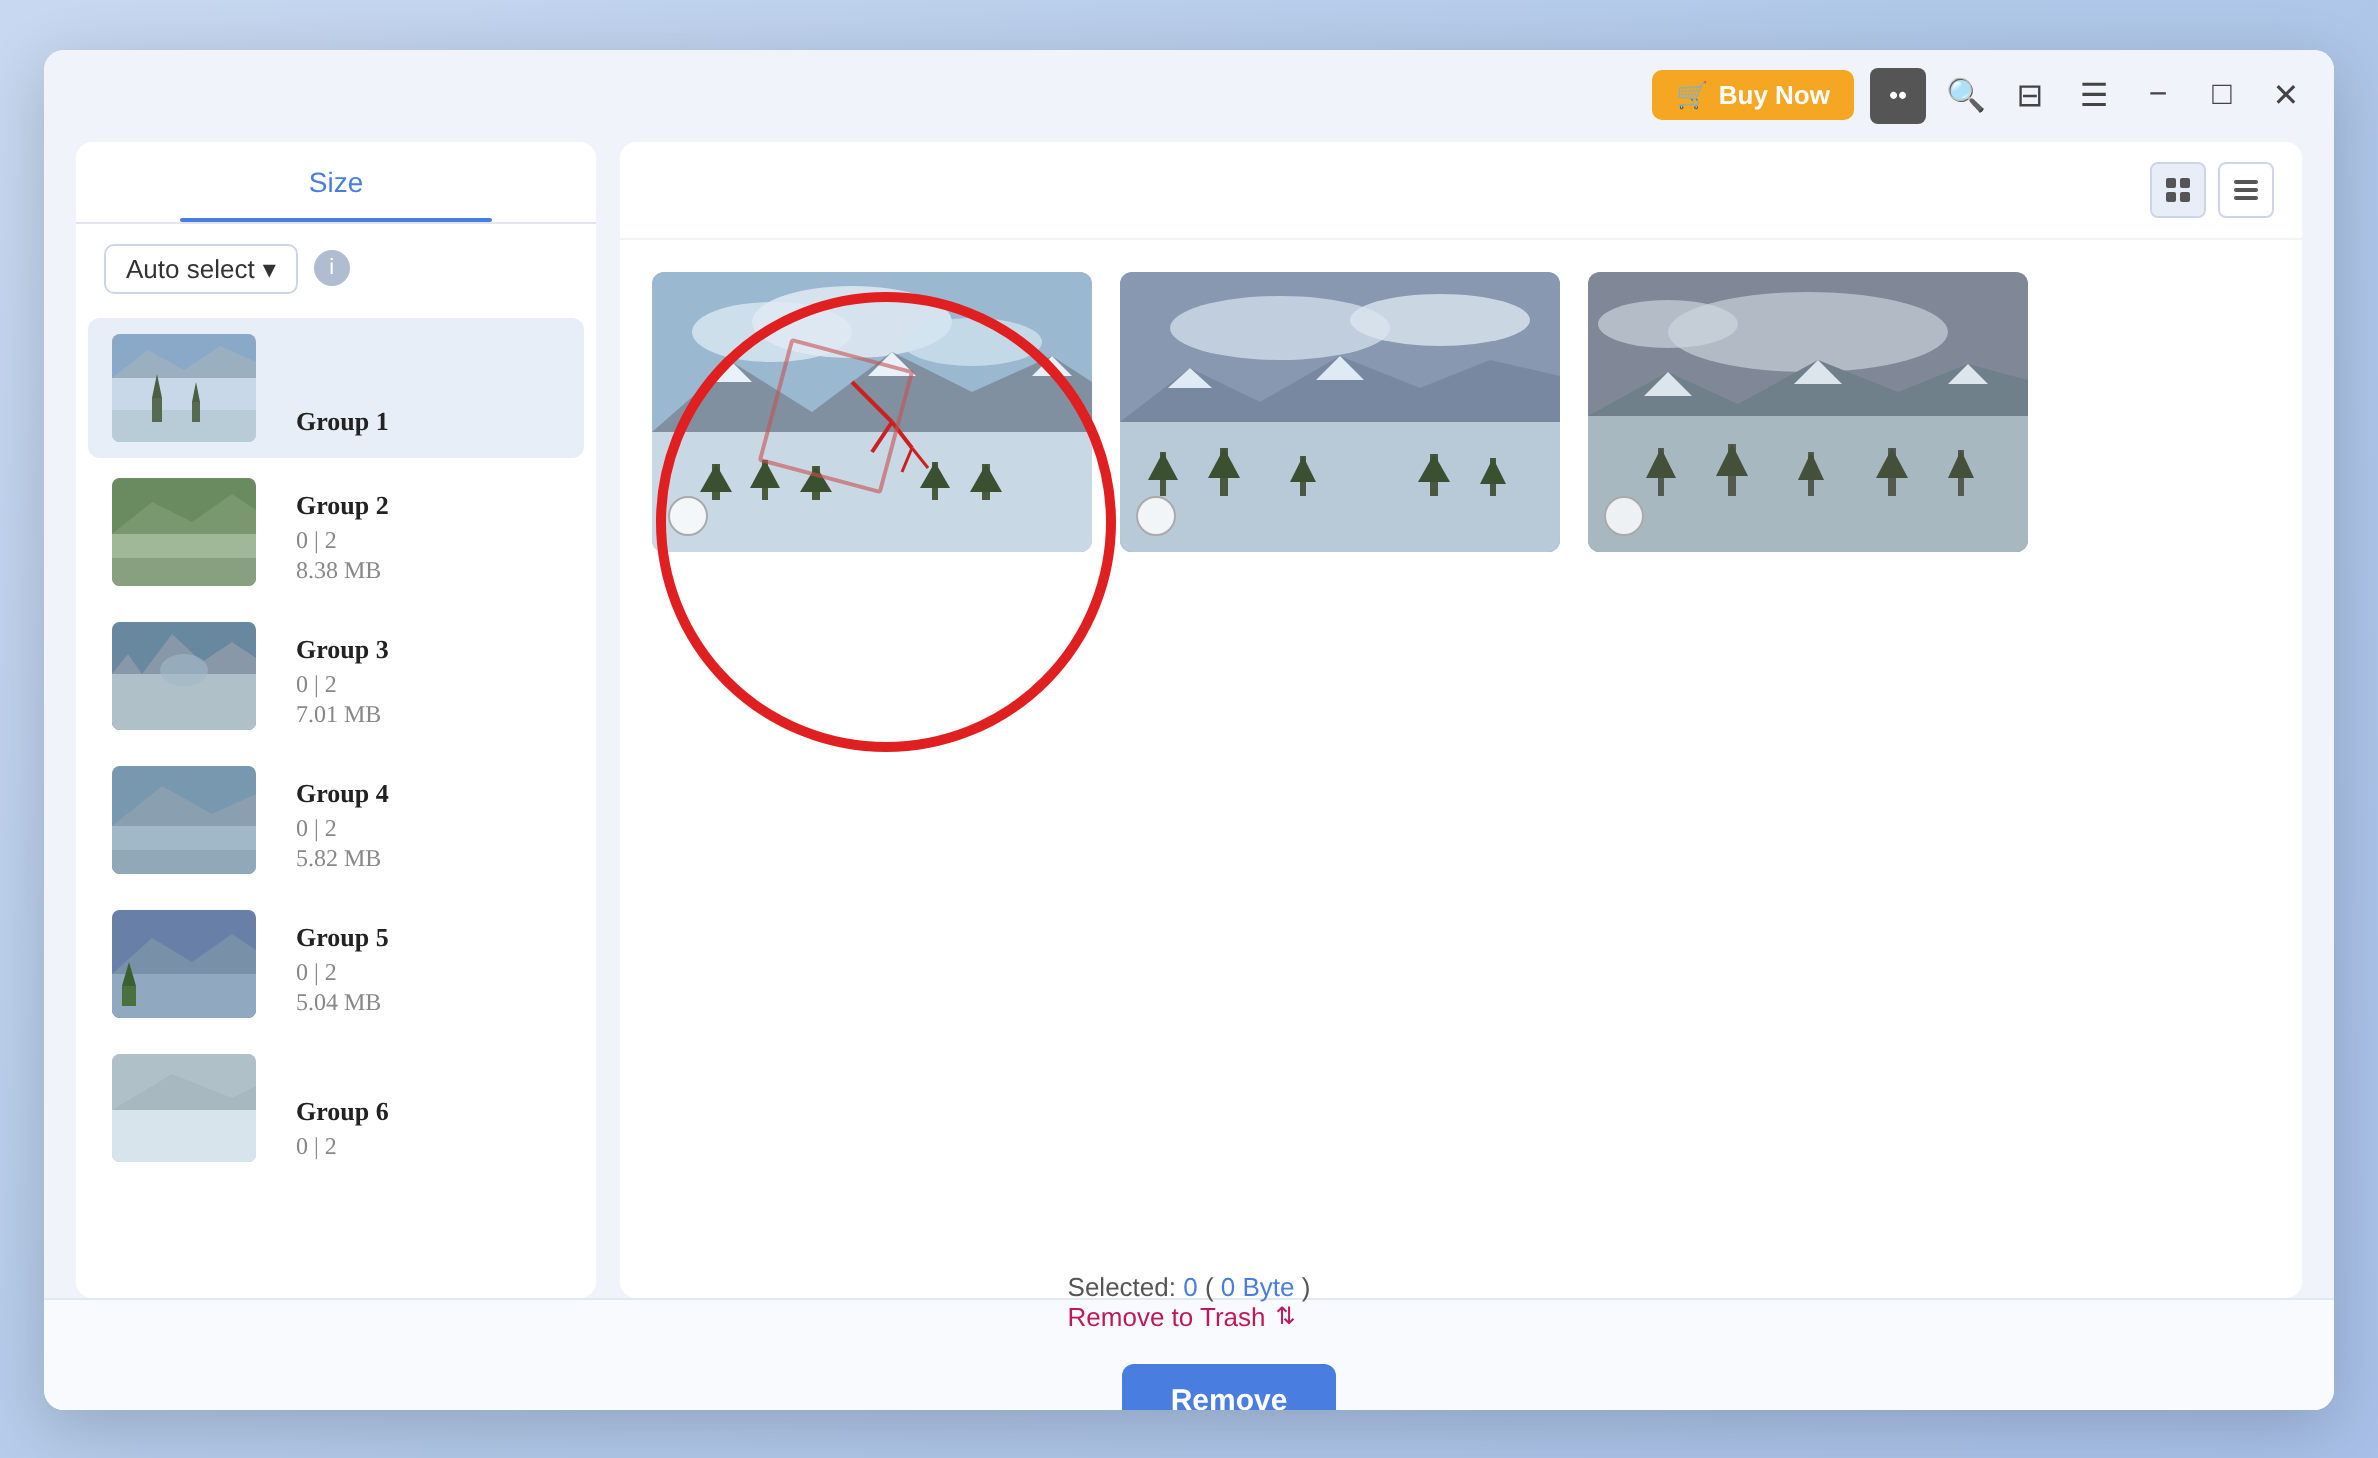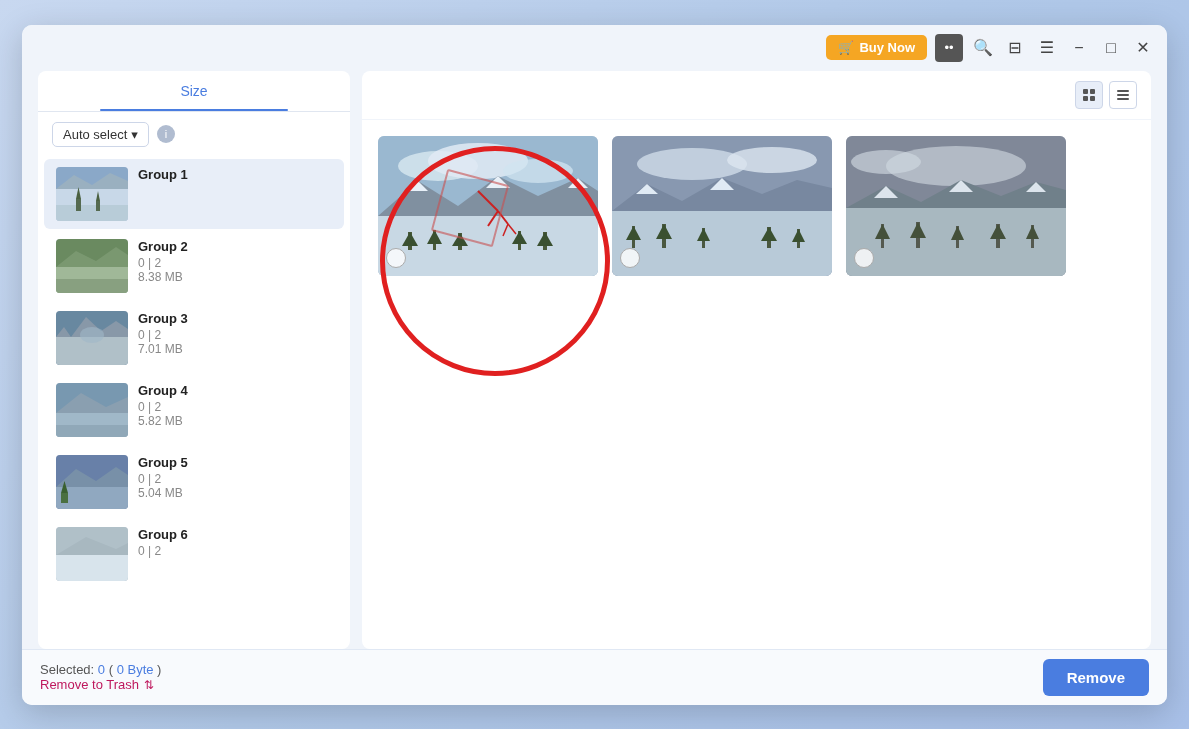--- a/index.html
+++ b/index.html
@@ -75,21 +75,21 @@
     }
     .titlebar-close { color: #444; }
     .content-area {
       display: flex;
       flex: 1;
       overflow: hidden;
       padding: 0 16px 0 16px;
       gap: 12px;
     }
     .sidebar {
-      width: 312px;
+      width: 260px;
       background: white;
       border-radius: 8px;
       display: flex;
       flex-direction: column;
       overflow: hidden;
       flex-shrink: 0;
       padding-bottom: 8px;
     }
     .tabs {
       display: flex;
@@ -148,26 +148,27 @@
       color: white;
       font-size: 11px;
       cursor: pointer;
     }
     .group-list {
       flex: 1;
       overflow-y: auto;
     }
     .group-item {
       display: flex;
-      align-items: flex-start;
-      gap: 10px;
+      align-items: flex-end;
+      gap: 20px;
       padding: 8px 12px;
       cursor: pointer;
       border-radius: 6px;
       margin: 2px 6px;
+      font-family: Liberation Serif, serif;
     }
     .group-item.active {
       background: #e8eef8;
     }
     .group-thumb {
       width: 72px;
       height: 54px;
       border-radius: 4px;
       object-fit: cover;
       background: #c8d0dc;
@@ -282,24 +283,25 @@
       border-radius: 50%;
       pointer-events: none;
       z-index: 10;
     }
     .bottom-bar {
       height: 56px;
       background: #f8fafd;
       border-top: 1px solid #e0e8f4;
       display: flex;
       align-items: center;
-      justify-content: space-between;
+      justify-content: center;
       padding: 0 18px;
       gap: 16px;
       flex-shrink: 0;
+      flex-direction: column;
     }
     .selected-info {
       font-size: 13px;
       color: #555;
       text-align: right;
     }
     .remove-to-trash {
       display: flex;
       align-items: center;
       gap: 5px;

